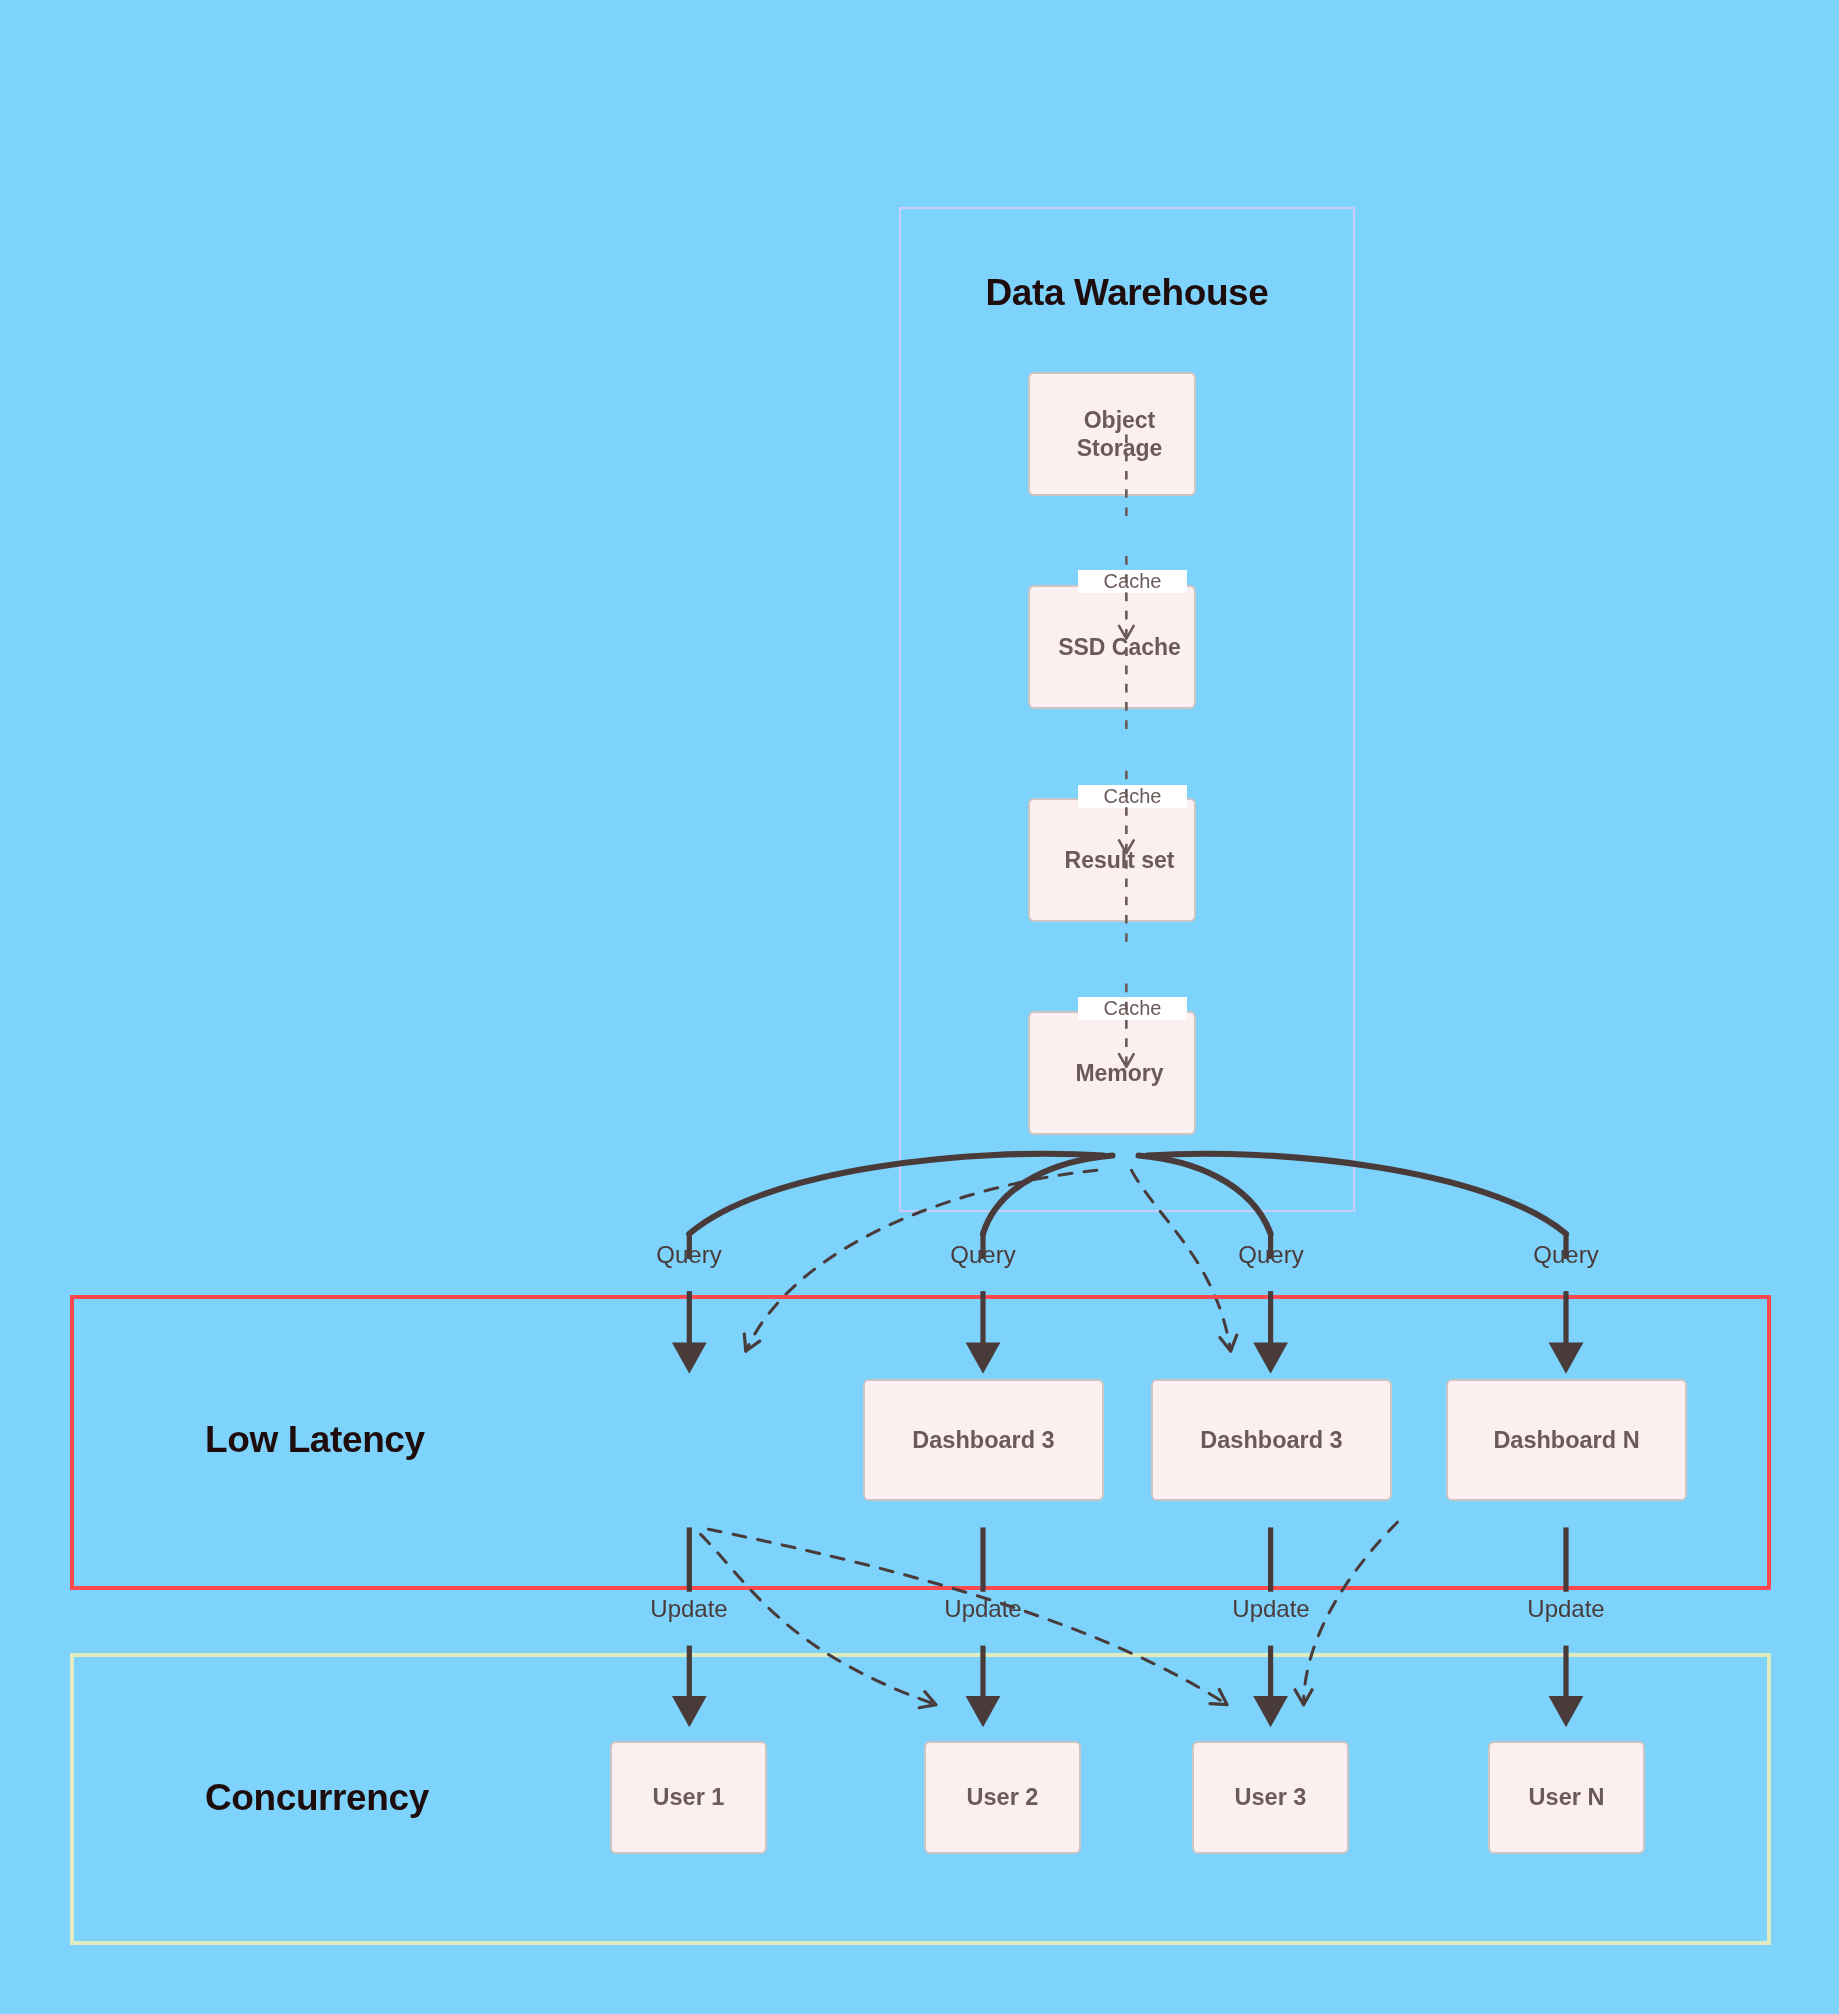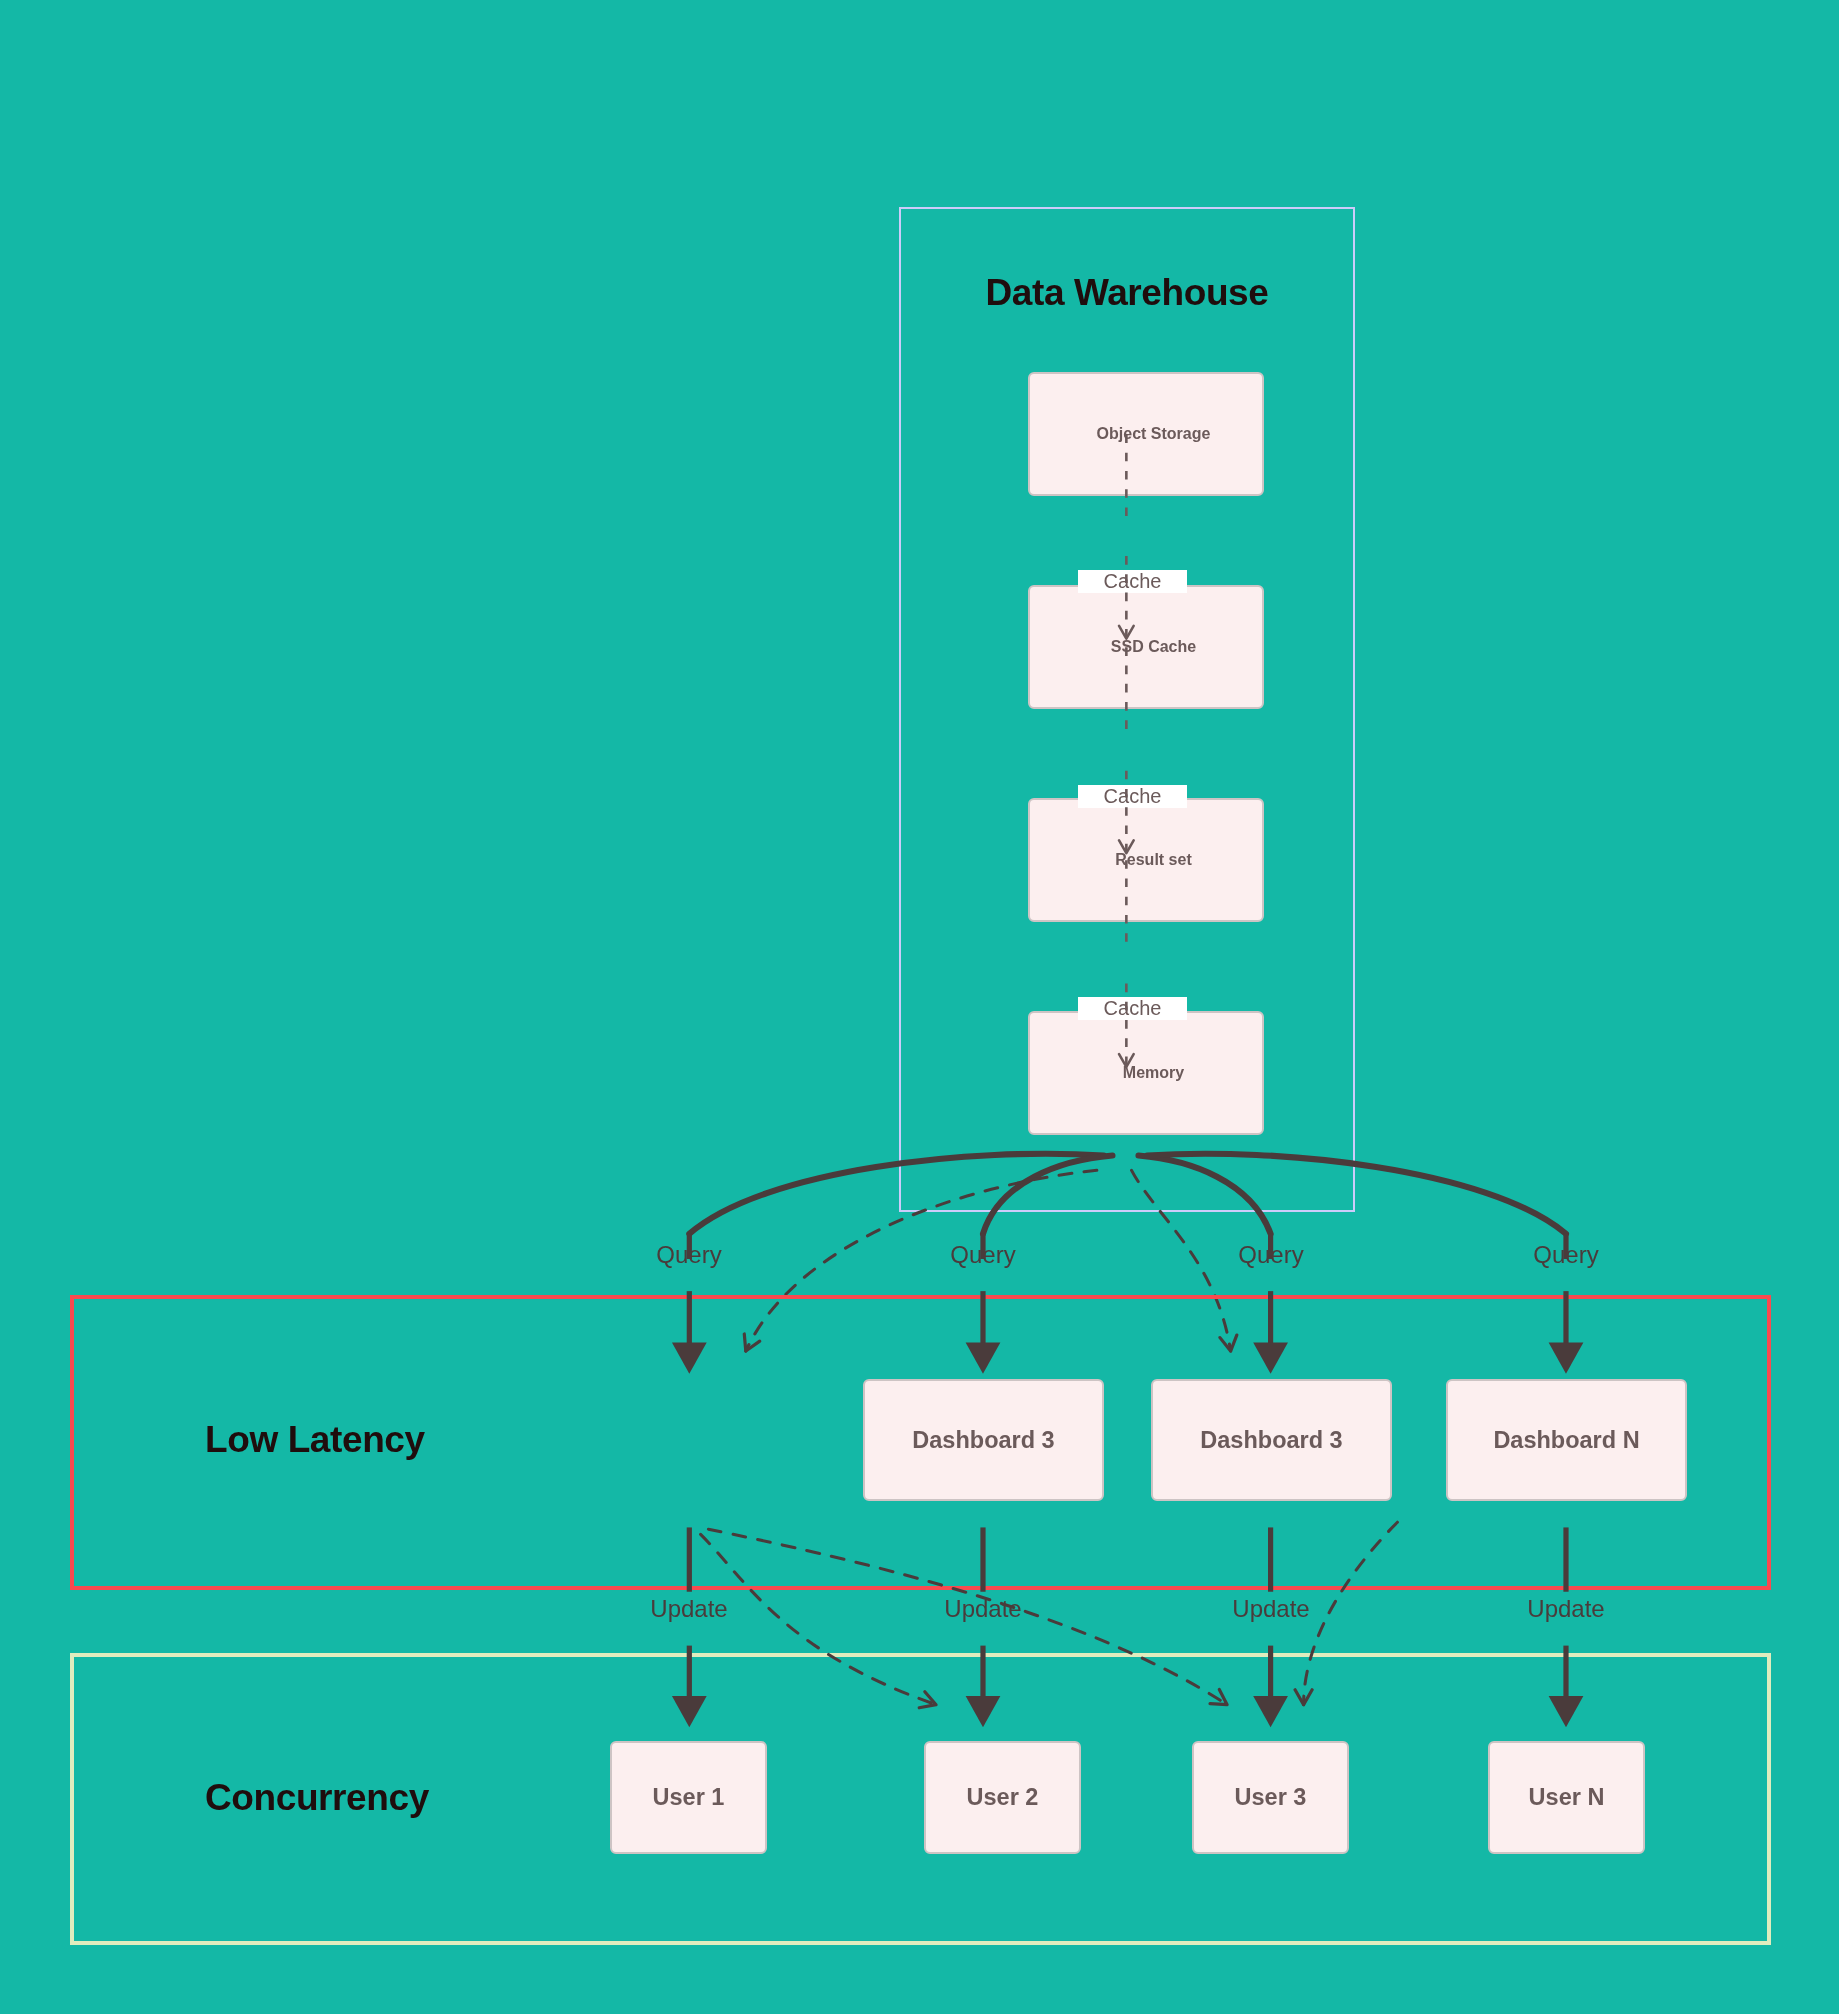--- a/index.html
+++ b/index.html
@@ -8,21 +8,21 @@
     padding: 0;
     background: #ffffff;
   }
   body {
     font-family: "Liberation Sans", sans-serif;
   }
   #canvas {
     position: relative;
     width: 1840px;
     height: 2014px;
-    background: #14b8a6;
+    background: #7dd3fc;
     overflow: hidden;
   }
   
   #dw-container {
     position: absolute;
     left: 899px;
     top: 207px;
     width: 456px;
     height: 1005px;
     border: 2.6px solid #ccccfa;
@@ -50,23 +50,23 @@
     display: flex;
     align-items: center;
     justify-content: center;
     text-align: center;
     color: #6b5a5a;
     font-weight: bold;
     line-height: 1.22;
   }
   .node.stack {
     left: 1028px;
-    width: 236px;
+    width: 168px;
     height: 124px;
-    font-size: 16px;
+    font-size: 23px;
     padding-left: 15px;
   }
   .node.dash {
     top: 1379px;
     width: 241px;
     height: 122px;
     font-size: 23.5px;
   }
   .node.user {
     top: 1733px;

